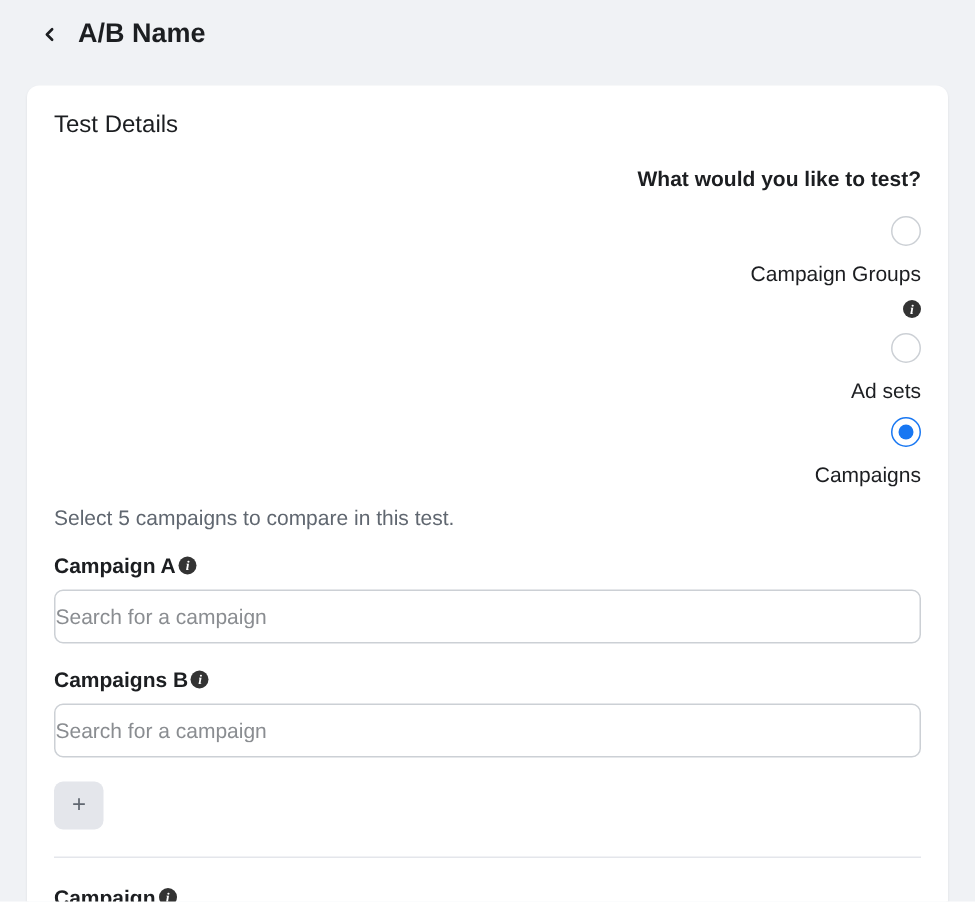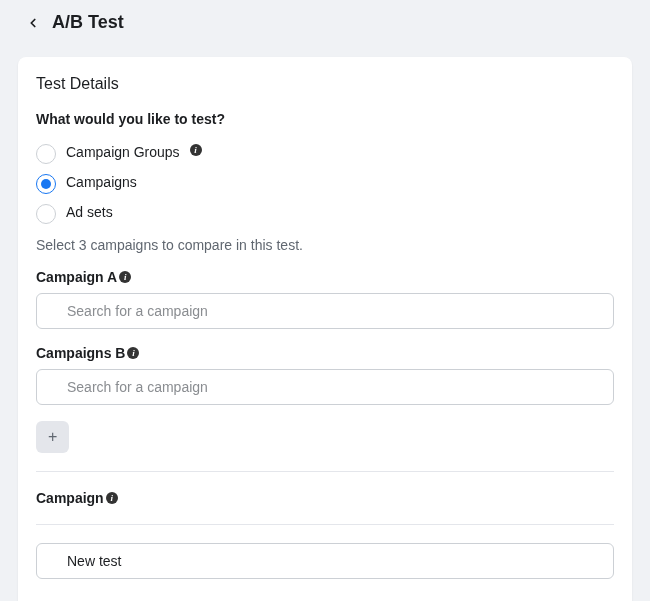--- a/index.html
+++ b/index.html
@@ -40,28 +40,30 @@
       font-size: 16px;
       font-weight: 400;
       color: #1c1e21;
       margin-bottom: 18px;
     }
     .question-label {
       font-size: 14px;
       font-weight: 700;
       color: #1c1e21;
       margin-bottom: 12px;
+      text-align: right;
     }
     .radio-group { margin-bottom: 8px; }
     .radio-row {
       display: flex;
-      align-items: flex-start;
+      align-items: flex-end;
       gap: 10px;
       padding: 5px 0;
       cursor: pointer;
+      flex-direction: column;
     }
     .radio-outer {
       width: 20px;
       height: 20px;
       border-radius: 50%;
       border: 1px solid #ccd0d5;
       background: #fff;
       display: inline-flex;
       align-items: center;
       justify-content: center;
@@ -107,21 +109,21 @@
       color: #1c1e21;
       display: flex;
       align-items: center;
       gap: 2px;
       margin-bottom: 8px;
     }
     .text-input {
       width: 100%;
       border: 1px solid #ccd0d5;
       border-radius: 6px;
-      padding: 9px 30px;
+      padding: 9px 0;
       font-size: 14px;
       color: #1c1e21;
       font-family: inherit;
       outline: none;
       margin-bottom: 16px;
     }
     .text-input::placeholder { color: #8a8d91; }
     .secondary-button {
       display: inline-flex;
       align-items: center;
@@ -156,52 +158,52 @@
   </style>
 </head>
 <body>
 
 <div class="page-header">
   <span class="back-chevron">
     <svg width="14" height="14" viewBox="0 0 24 24" fill="none" stroke="#1c1e21" stroke-width="3" stroke-linecap="round" stroke-linejoin="round">
         <polyline points="15 18 9 12 15 6"></polyline>
       </svg>
   </span>
-  <h1 class="page-title">A/B Test</h1>
+  <h1 class="page-title">A/B Name</h1>
 </div>
 
 <div class="card">
 
   <div class="section-title">Test Details</div>
 
   <div class="question-label">What would you like to test?</div>
 
   <div class="radio-group">
 
     <div class="radio-row">
       <span class="radio-outer"></span>
       <span class="radio-label">Campaign Groups</span>
       <span class="info-icon">i</span>
+    </div>
+
+    <div class="radio-row">
+      <span class="radio-outer"></span>
+      <span class="radio-label">Ad sets</span>
     </div>
 
     <div class="radio-row">
       <span class="radio-outer selected">
           <span class="radio-inner"></span>
         </span>
       <span class="radio-label">Campaigns</span>
     </div>
 
-    <div class="radio-row">
-      <span class="radio-outer"></span>
-      <span class="radio-label">Ad sets</span>
-    </div>
-
-  </div>
-
-  <div class="helper-text">Select 3 campaigns to compare in this test.</div>
+  </div>
+
+  <div class="helper-text">Select 5 campaigns to compare in this test.</div>
 
   <div class="field-label">
     <span>Campaign A</span>
     <span class="info-icon">i</span>
   </div>
   <input type="text" class="text-input" placeholder="Search for a campaign" style="">
 
   <div class="field-label">
     <span>Campaigns B</span>
     <span class="info-icon">i</span>

